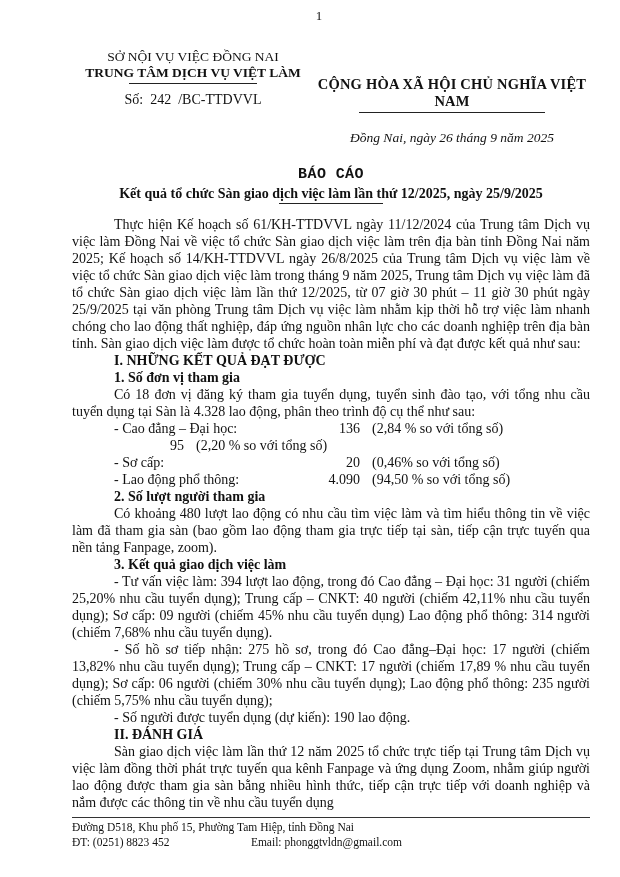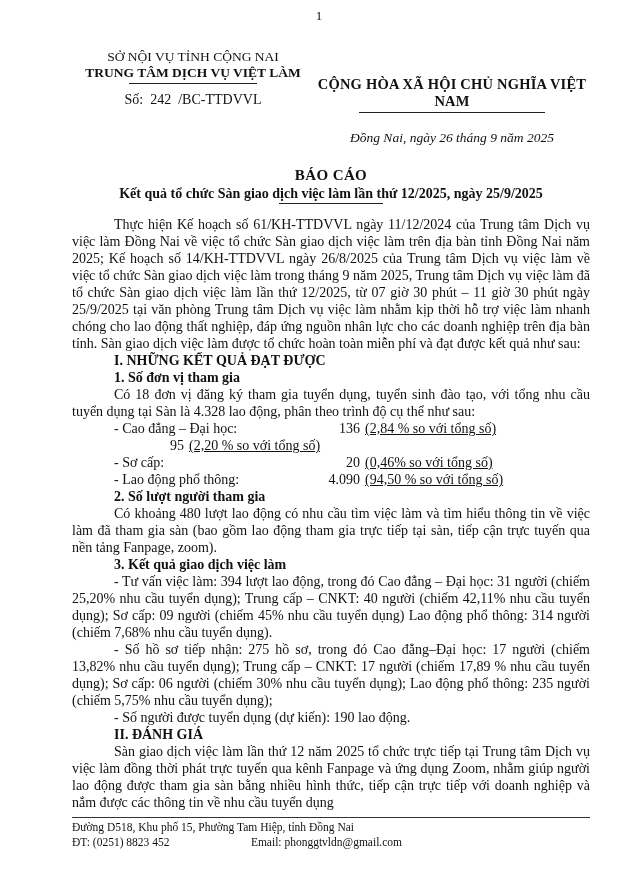--- a/index.html
+++ b/index.html
@@ -53,21 +53,21 @@
     border-bottom:1.6px solid #222;
     margin:2px auto 0 auto;
   }
   .date-line{
     font-size:13.5px;line-height:17px;
     font-style:italic;
     margin-top:16px;
   }
   
   .title-block{margin-top:20px;text-align:center;}
-  .title-main{font-size:15px;line-height:18px;font-weight:bold;letter-spacing:.4px;}
+  .title-main{font-size:15px;line-height:18px;font-weight:bold;letter-spacing:.4px;font-family:Liberation Mono, monospace;}
   .title-sub{font-size:14px;line-height:19px;font-weight:bold;}
   .title-underline{
     width:104px;height:0;
     border-bottom:1.6px solid #222;
     margin:0 auto;
   }
   
   .body{margin-top:12px;font-size:14px;line-height:17px;}
   .para{
     margin:0;
@@ -79,21 +79,21 @@
     font-weight:bold;
     padding-left:42px;
     font-size:14px;line-height:17px;
   }
   .degree-row{
     display:flex;
     padding-left:42px;
   }
   .degree-label{flex:0 0 176px;}
   .degree-value{flex:0 0 70px;text-align:right;}
-  .degree-note{margin-left:5px;text-decoration:underline;}
+  .degree-note{margin-left:12px;}
   
   .footer{
     position:absolute;
     left:72px;right:30px;top:817px;
     font-size:11.5px;line-height:15px;
   }
   .footer-rule{
     border-top:1.6px solid #333;
     margin-bottom:2px;
   }
@@ -101,21 +101,21 @@
 </style>
 </head>
 <body>
 
 <div class="page">
 
   <div class="pagenum">1</div>
 
   <div class="header">
     <div class="h-left">
-      <div class="org-sup">SỞ NỘI VỤ TỈNH CỘNG NAI</div>
+      <div class="org-sup">SỞ NỘI VỤ VIỆC ĐỒNG NAI</div>
       <div class="org-name">TRUNG TÂM DỊCH VỤ VIỆT LÀM</div>
       <div class="org-underline"></div>
       <div class="doc-number">Số:  242  /BC-TTDVVL</div>
     </div>
     <div class="h-right">
       <div class="national">CỘNG HÒA XÃ HỘI CHỦ NGHĨA VIỆT NAM</div>
       <div class="motto-underline"></div>
       <div class="date-line">Đồng Nai, ngày 26 tháng 9  năm 2025</div>
     </div>
   </div>

